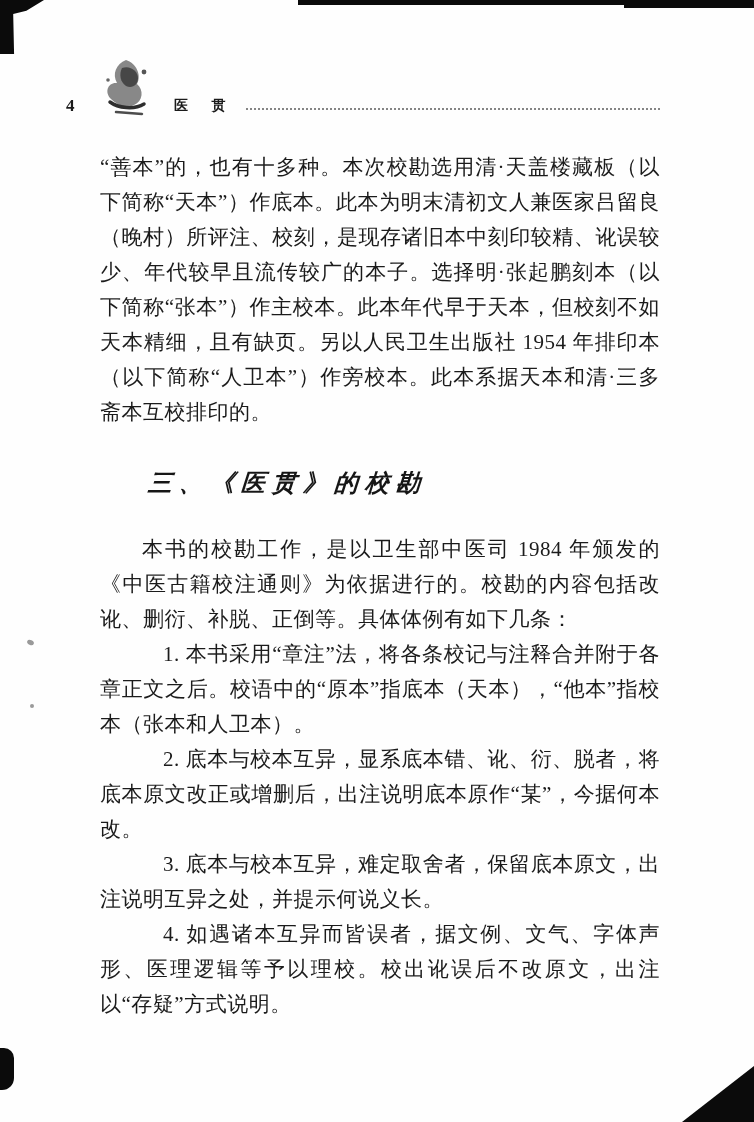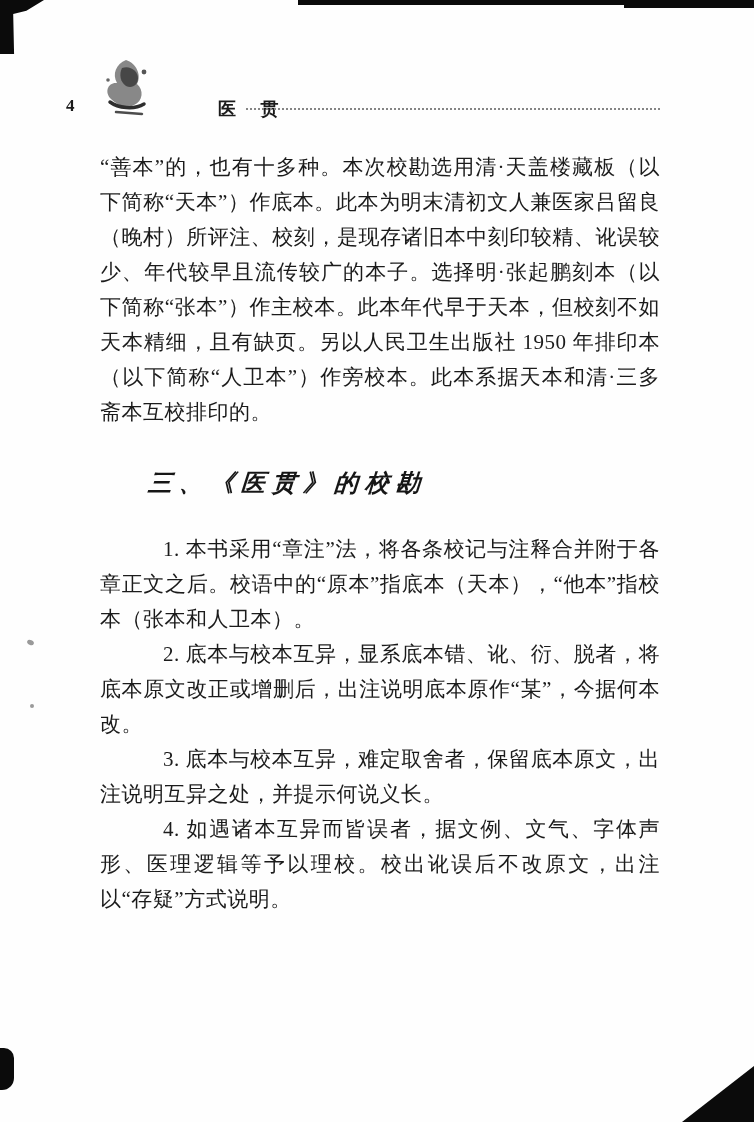--- a/index.html
+++ b/index.html
@@ -44,23 +44,22 @@
   .page-number {
     position: absolute; left: 66px; top: 96px;
     font-size: 17px; font-weight: bold; letter-spacing: 1px;
   }
   .ornament {
     position: absolute; left: 96px; top: 56px;
     width: 64px; height: 66px;
   }
   .book-title {
     position: absolute; left: 174px; top: 97px;
-    font-size: 18px; font-weight: bold; letter-spacing: 10px;
+    font-size: 14px; font-weight: bold; letter-spacing: 10px;
     white-space: nowrap;
-    margin-left: 44px;
   }
   .header-rule {
     position: absolute; left: 246px; right: 94px; top: 108px;
     border-top: 2px dotted #858585;
     height: 0;
   }
 
   
   .body-text {
     position: absolute; left: 100px; top: 150px; width: 560px;
@@ -111,23 +110,24 @@
       <path d="M20 56 L46 58" stroke="#4c4c4c" stroke-width="2.5" fill="none" stroke-linecap="round"></path>
       <circle cx="48" cy="16" r="2.4" fill="#555"></circle>
       <circle cx="12" cy="24" r="1.8" fill="#666"></circle>
     </svg>
   </div>
 
   <div class="book-title">医 贯</div>
   <div class="header-rule"></div>
 
   <div class="body-text">
-    <p class="continued">“善本”的，也有十多种。本次校勘选用清·天盖楼藏板（以下简称“天本”）作底本。此本为明末清初文人兼医家吕留良（晚村）所评注、校刻，是现存诸旧本中刻印较精、讹误较少、年代较早且流传较广的本子。选择明·张起鹏刻本（以下简称“张本”）作主校本。此本年代早于天本，但校刻不如天本精细，且有缺页。另以人民卫生出版社 1950 年排印本（以下简称“人卫本”）作旁校本。此本系据天本和清·三多斋本互校排印的。</p>
+    <p class="continued">“善本”的，也有十多种。本次校勘选用清·天盖楼藏板（以下简称“天本”）作底本。此本为明末清初文人兼医家吕留良（晚村）所评注、校刻，是现存诸旧本中刻印较精、讹误较少、年代较早且流传较广的本子。选择明·张起鹏刻本（以下简称“张本”）作主校本。此本年代早于天本，但校刻不如天本精细，且有缺页。另以人民卫生出版社 1954 年排印本（以下简称“人卫本”）作旁校本。此本系据天本和清·三多斋本互校排印的。</p>
 
     <h2 class="section-heading">三、《医贯》的校勘</h2>
 
+    <p class="indent">本书的校勘工作，是以卫生部中医司 1984 年颁发的《中医古籍校注通则》为依据进行的。校勘的内容包括改讹、删衍、补脱、正倒等。具体体例有如下几条：</p>
     <p class="num">1. 本书采用“章注”法，将各条校记与注释合并附于各章正文之后。校语中的“原本”指底本（天本），“他本”指校本（张本和人卫本）。</p>
     <p class="num">2. 底本与校本互异，显系底本错、讹、衍、脱者，将底本原文改正或增删后，出注说明底本原作“某”，今据何本改。</p>
     <p class="num">3. 底本与校本互异，难定取舍者，保留底本原文，出注说明互异之处，并提示何说义长。</p>
     <p class="num">4. 如遇诸本互异而皆误者，据文例、文气、字体声形、医理逻辑等予以理校。校出讹误后不改原文，出注以“存疑”方式说明。</p>
   </div>
 
 </div>
 
 </body></html>

